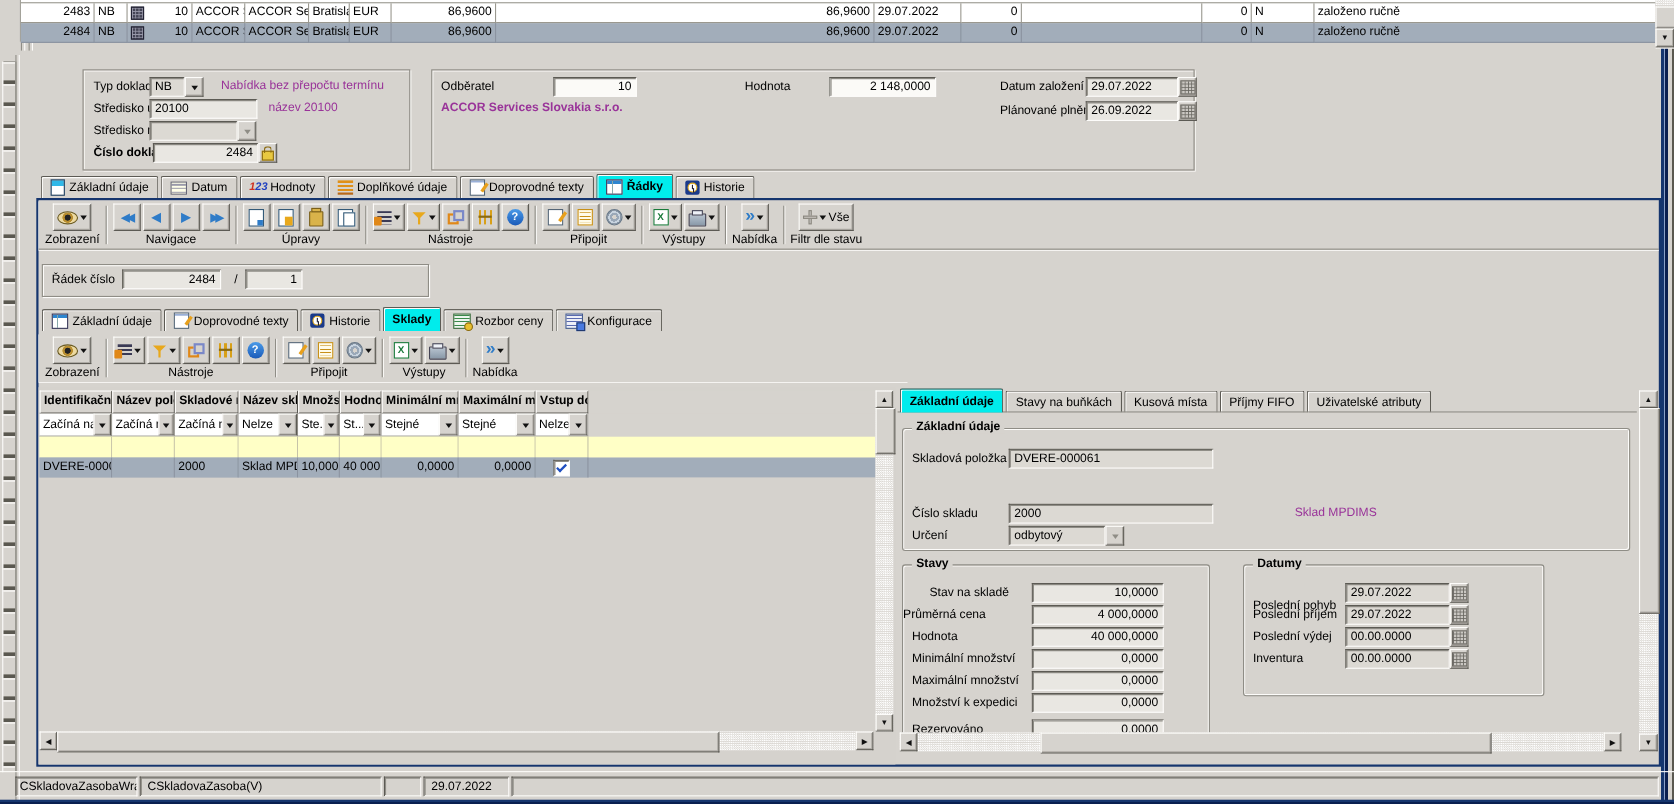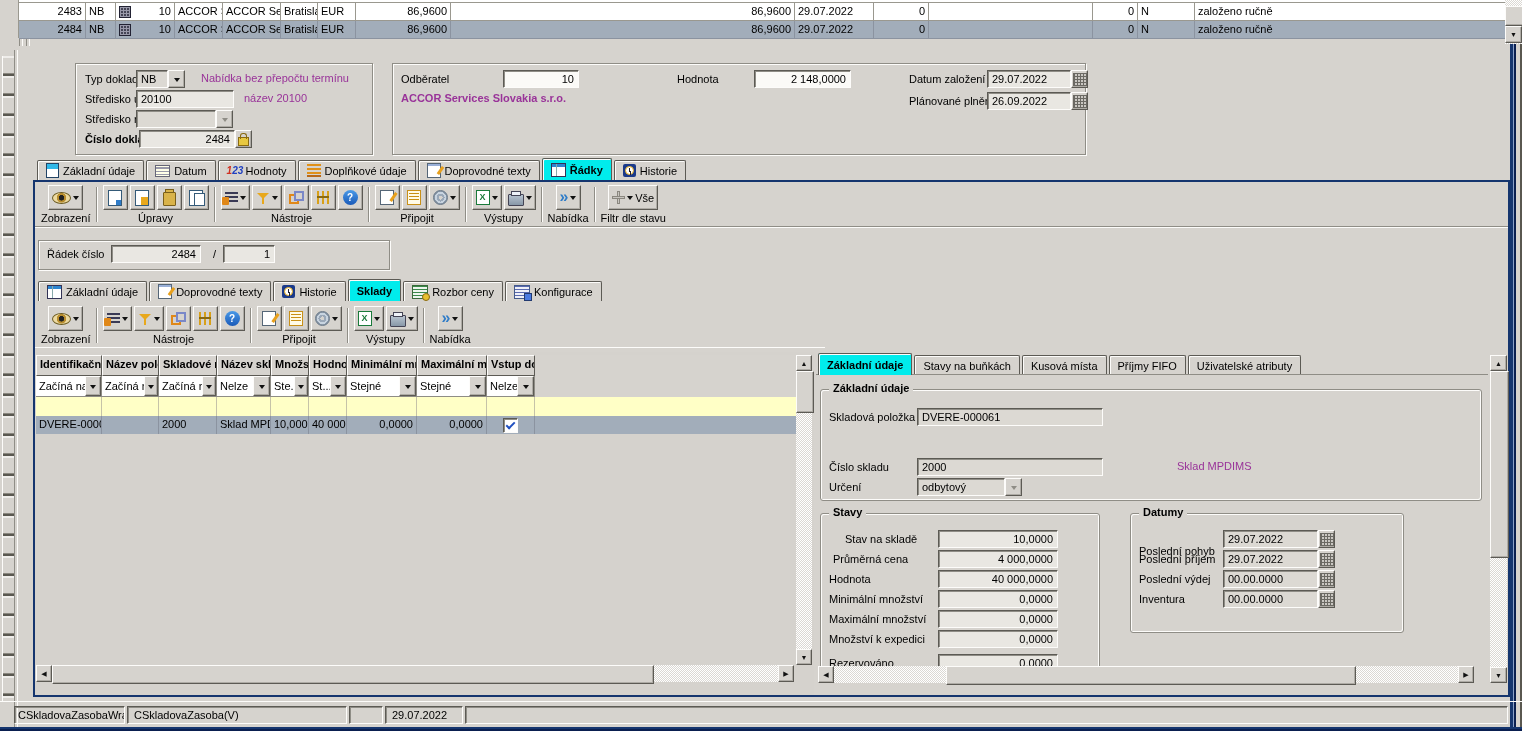--- a/index.html
+++ b/index.html
@@ -249,20 +249,37 @@
         <div class="tbtn">
           <span class="ic ic-eye"></span>
           <span class="caret"></span>
         </div>
       </div>
     <div class="glbl">Zobrazení</div>
   </div>
   <div class="tbg">
     <div class="tbr">
       <div class="tbtn">
+          <span class="ic ic-first"></span>
+        </div>
+      <div class="tbtn">
+          <span class="ic ic-prev"></span>
+        </div>
+      <div class="tbtn">
+          <span class="ic ic-next"></span>
+        </div>
+      <div class="tbtn">
+          <span class="ic ic-last"></span>
+        </div>
+    </div>
+    <div class="glbl">Navigace</div>
+  </div>
+  <div class="tbg">
+    <div class="tbr">
+      <div class="tbtn">
           <span class="ic ic-page new"></span>
         </div>
       <div class="tbtn">
           <span class="ic ic-page edit"></span>
         </div>
       <div class="tbtn">
           <span class="ic ic-trash"></span>
         </div>
       <div class="tbtn">
           <span class="ic ic-page copy"></span>
@@ -598,21 +615,21 @@
       <span class="abs inp gray nw" style="left:96px;top:88px;width:88px">odbytový</span>
       <span class="abs ddb raised dis" style="left:184px;top:88px">
           <span class="caret"></span>
         </span>
     </div>
 
     <div class="gb" style="left:4px;top:138px;width:278px;height:172px">
       <span class="gt">Stavy</span>
       <span class="abs lbl" style="left:24px;top:16px">Stav na skladě</span>
       <span class="abs inp lt num nw" style="left:117px;top:16px;width:120px">10,0000</span>
-      <span class="abs lbl" style="left:12px;top:36px">Průměrná cena</span>
+      <span class="abs lbl" style="left:0;top:36px">Průměrná cena</span>
       <span class="abs inp lt num nw" style="left:117px;top:36px;width:120px">4 000,0000</span>
       <span class="abs lbl" style="left:8px;top:56px">Hodnota</span>
       <span class="abs inp lt num nw" style="left:117px;top:56px;width:120px">40 000,0000</span>
       <span class="abs lbl" style="left:8px;top:76px">Minimální množství</span>
       <span class="abs inp lt num nw" style="left:117px;top:76px;width:120px">0,0000</span>
       <span class="abs lbl" style="left:8px;top:96px">Maximální množství</span>
       <span class="abs inp lt num nw" style="left:117px;top:96px;width:120px">0,0000</span>
       <span class="abs lbl" style="left:8px;top:116px">Množství k expedici</span>
       <span class="abs inp lt num nw" style="left:117px;top:116px;width:120px">0,0000</span>
       <span class="abs lbl" style="left:8px;top:140px">Rezervováno</span>

